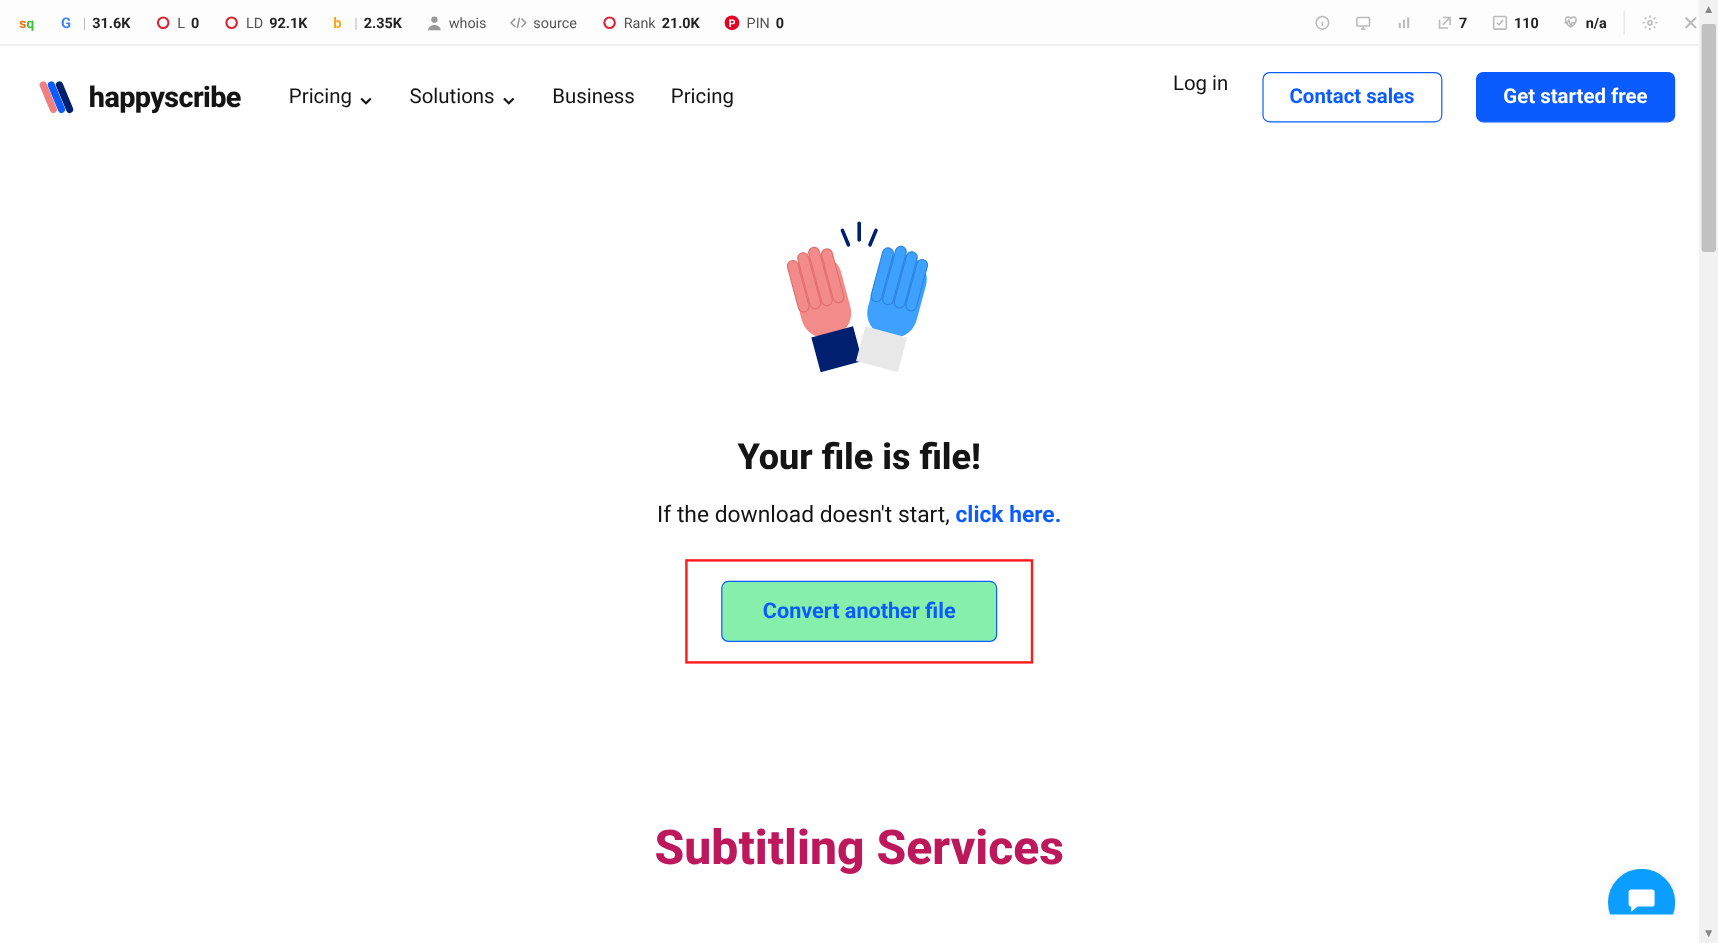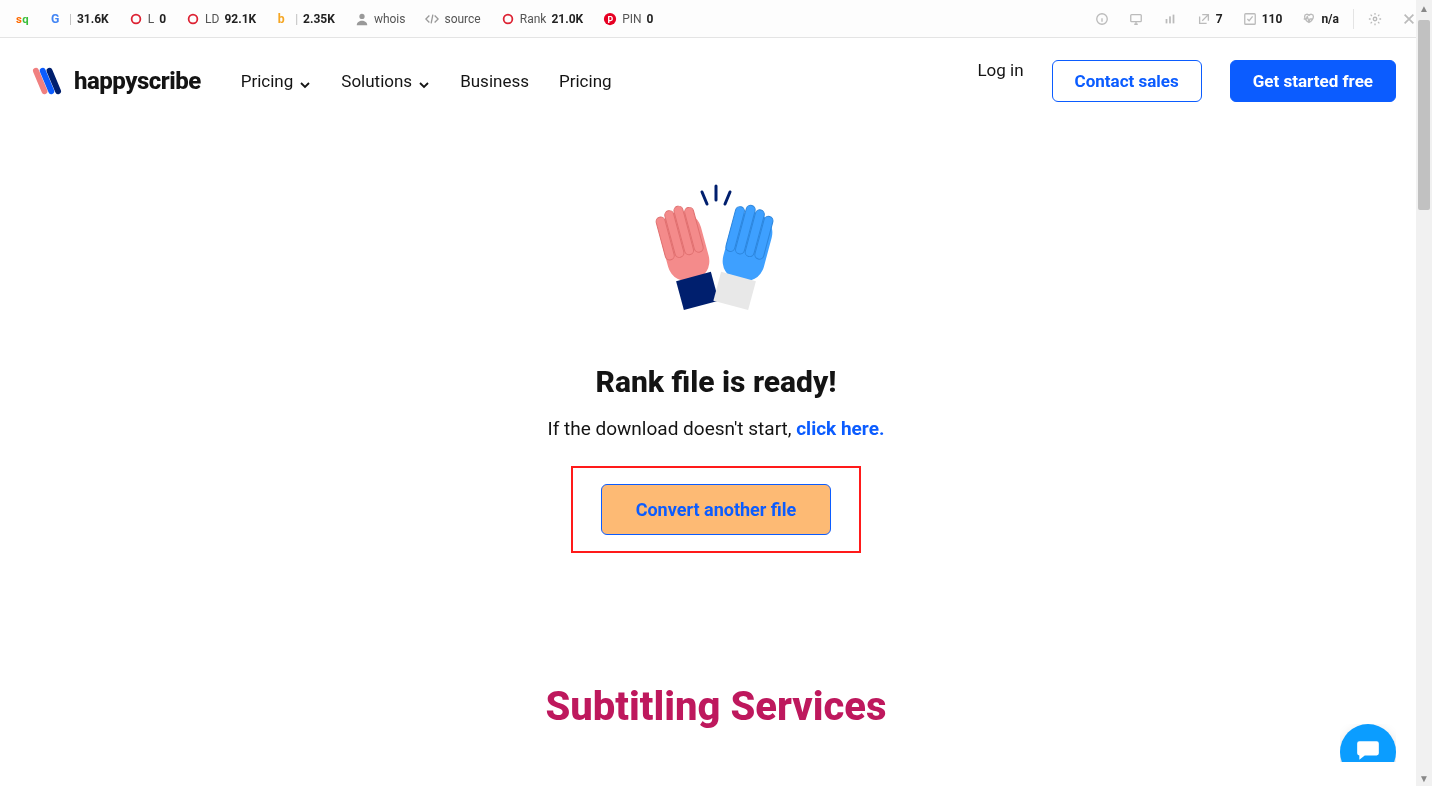--- a/index.html
+++ b/index.html
@@ -130,21 +130,21 @@
 
   .highlight-box {
     border:2px solid #ff1a1a;
     display:inline-block;
     padding:16px 28px;
     margin-top:26px;
   }
   .convert-btn {
     border:1.5px solid #0b5cff;
     color:#0b5cff;
-    background:#fdba74;
+    background:#86efac;
     padding:14px 34px;
     border-radius:6px;
     font-weight:700;
     font-size:18px;
     cursor:pointer;
   }
 
   .section-title {
     font-size:40px; font-weight:800; color:#be185d;
     margin-top:130px;
@@ -392,21 +392,21 @@
         <rect x="86" y="28" width="42" height="70" rx="20" fill="#3ea0ff"></rect>
         <rect x="86" y="26" width="9" height="46" rx="4.5" fill="#3ea0ff" stroke="#2d86dd" stroke-width="1"></rect>
         <rect x="96" y="22" width="9" height="50" rx="4.5" fill="#3ea0ff" stroke="#2d86dd" stroke-width="1"></rect>
         <rect x="106" y="24" width="9" height="48" rx="4.5" fill="#3ea0ff" stroke="#2d86dd" stroke-width="1"></rect>
         <rect x="116" y="28" width="9" height="44" rx="4.5" fill="#3ea0ff" stroke="#2d86dd" stroke-width="1"></rect>
         <rect x="88" y="94" width="36" height="30" fill="#e8e8e8"></rect>
       </g>
     </svg>
   </div>
 
-  <div class="headline">Rank file is ready!</div>
+  <div class="headline">Your file is file!</div>
   <div class="subline">
     <span>If the download doesn't start, </span><a>click here.</a>
   </div>
 
   <div class="highlight-box">
     <div class="convert-btn">Convert another file</div>
   </div>
 
   <div class="section-title">Subtitling Services</div>
 

